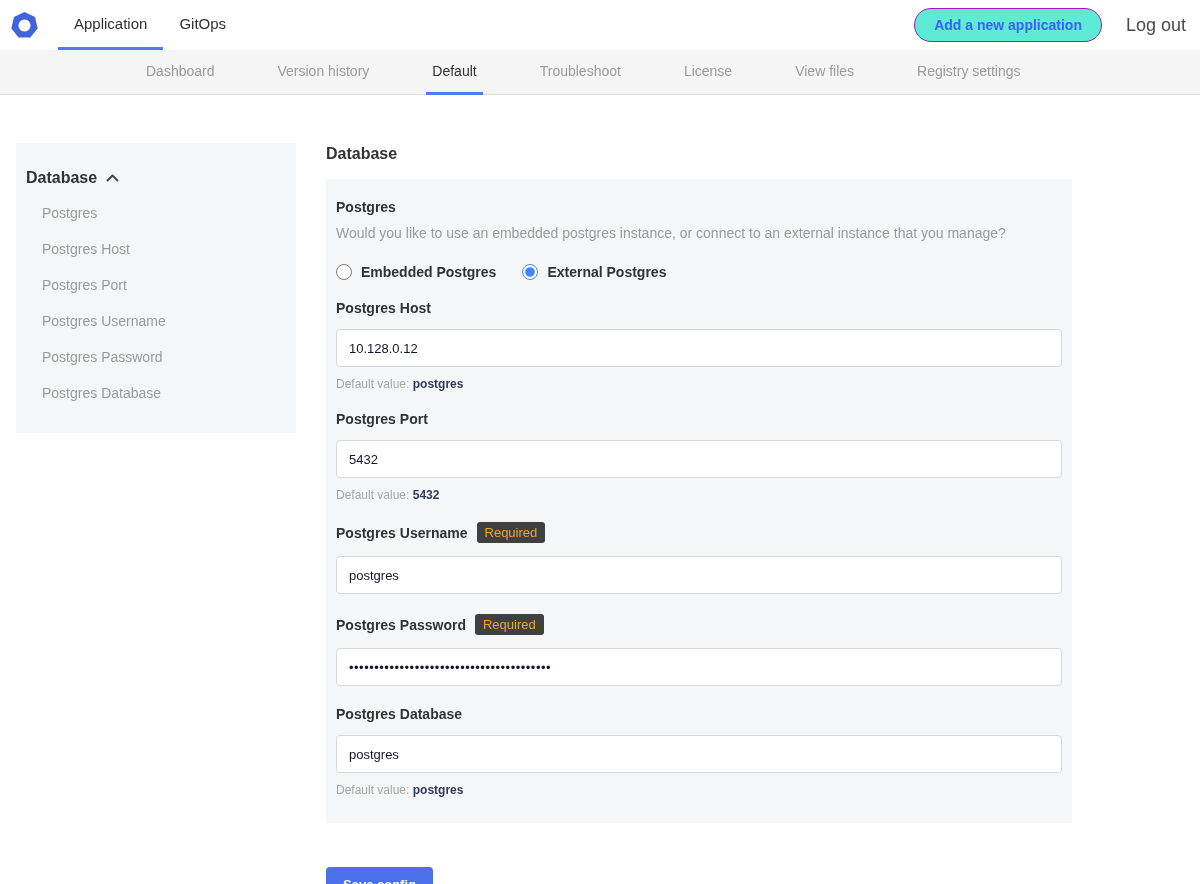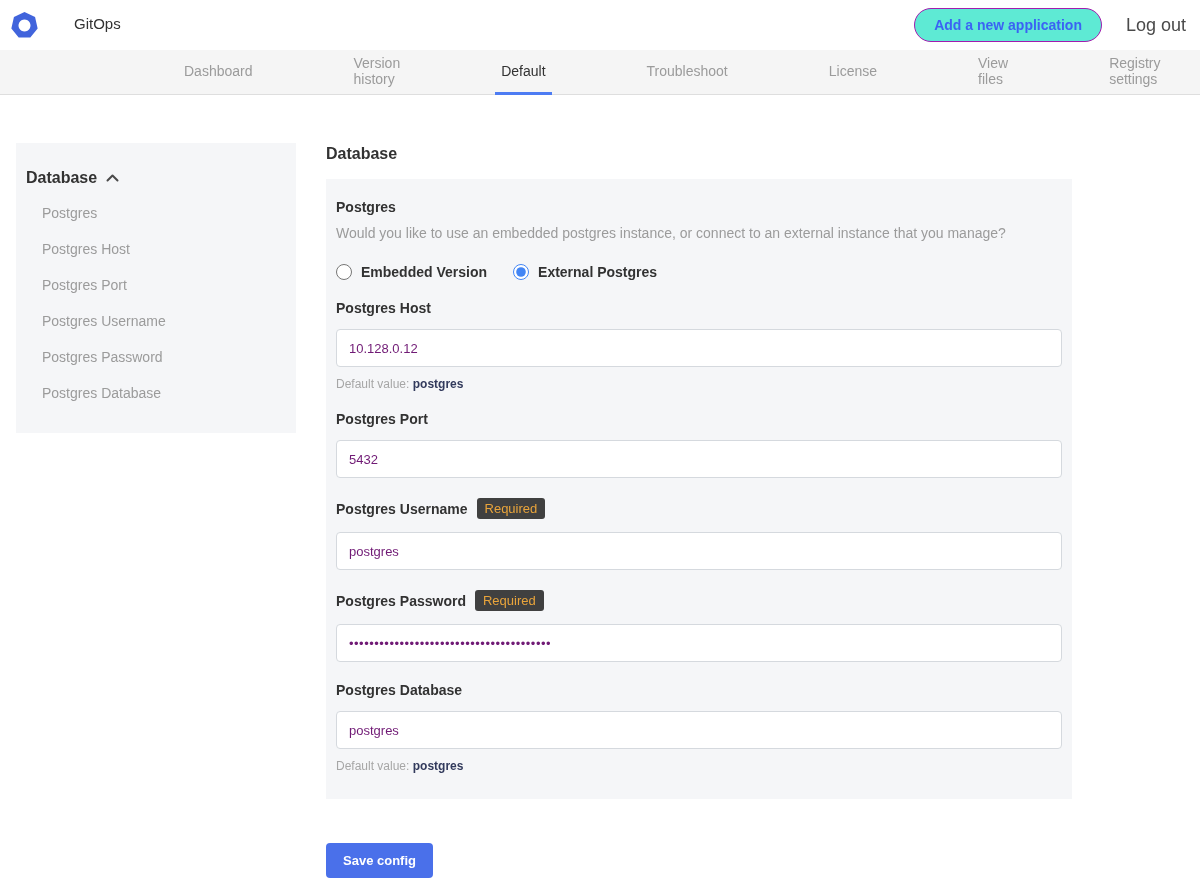--- a/index.html
+++ b/index.html
@@ -18,21 +18,21 @@
   .topbar-right { margin-left:auto; display:flex; align-items:center; gap:24px; }
   .add-app-btn { border:1px solid #a21caf; color:#3b63f3; font-weight:bold; font-size:14px;
                  padding:8px 19px; border-radius:20px; background:#5eead4; cursor:pointer;
                  font-family:inherit; }
   .logout { font-size:18px; color:#4a4a4a; cursor:pointer; }
 
   
   .subnav { display:flex; height:45px; background:#f5f5f5; border-bottom:1px solid #dedede;
             padding-left:140px; }
   .subnav-item { display:flex; align-items:center; height:45px; padding:0 6px; margin-right:51px;
-                 font-size:14px; color:#9b9b9b; border-bottom:3px solid transparent; cursor:pointer;margin-left:38px; }
+                 font-size:14px; color:#9b9b9b; border-bottom:3px solid transparent; cursor:pointer; }
   .subnav-item.active { color:#323232; border-bottom-color:#4d7cf3; }
 
   
   .content { display:flex; padding:48px 16px 0; }
   .sidebar { width:280px; min-width:280px; background:#f5f6f8; padding:26px 10px 22px;
              align-self:flex-start; }
   .sidebar-heading { font-size:16px; font-weight:bold; color:#323232; display:flex;
                      align-items:center; gap:9px; margin-bottom:8px; cursor:pointer; }
   .chevron-up { width:13px; height:8px; display:block; }
   .sidebar-item { font-size:14px; color:#9b9b9b; padding:10px 0 10px 16px; cursor:pointer; }
@@ -45,40 +45,41 @@
   .help-text { font-size:14px; color:#9b9b9b; margin-bottom:23px; }
   .radio-row { display:flex; gap:26px; margin-bottom:14px; }
   .radio-option { display:flex; align-items:center; gap:9px; font-size:14px; font-weight:bold;
                   color:#323232; cursor:pointer; }
   input[type=radio] { width:16px; height:16px; accent-color:#4285f4; margin:0; cursor:pointer; }
 
   .field-label { font-size:14px; font-weight:bold; margin:20px 0 13px; display:flex; align-items:center; }
   .required-badge { margin-left:9px; background:#404040; color:#e9a43b; font-size:13px;
                     font-weight:normal; padding:3px 8px; border-radius:3px; }
   .text-input { width:100%; height:38px; border:1px solid #d5d9de; border-radius:4px;
-                padding:0 12px; font-size:13px; color:#701a75; font-family:inherit; background:#fff; }
+                padding:0 12px; font-size:13px; color:#0f172a; font-family:inherit; background:#fff; }
   .pw { letter-spacing:0.5px; }
   .default-line { margin-top:10px; font-size:12px; color:#a6a6a6; }
   .default-line .dv { color:#323a5c; font-weight:bold; }
 
   .save-btn { margin-top:44px; background:#4a70ea; color:#fff; border:none; border-radius:4px;
               font-weight:bold; font-size:13px; padding:10px 17px; cursor:pointer;
               font-family:inherit; }
 </style>
 </head>
 <body>
 
 <header class="topbar">
   <span>
     <svg class="logo" viewBox="0 0 28 28">
       <path fill="#4164dc" fill-rule="evenodd" d="M14 1 L24.2 5.9 L26.7 16.9 L19.6 25.7 L8.4 25.7 L1.3 16.9 L3.8 5.9 Z
            M14 8.2 a5.8 5.8 0 1 0 0.01 0 Z"></path>
     </svg>
   </span>
   <nav class="top-tabs">
+    <div class="top-tab active">Application</div>
     <div class="top-tab">GitOps</div>
   </nav>
   <div class="topbar-right">
     <button class="add-app-btn">Add a new application</button>
     <span class="logout">Log out</span>
   </div>
 </header>
 
 <nav class="subnav">
   <div class="subnav-item">Dashboard</div>
@@ -113,21 +114,21 @@
     <h2 class="main-title">Database</h2>
 
     <div class="panel">
 
       <div class="group-label">Postgres</div>
       <div class="help-text">Would you like to use an embedded postgres instance, or connect to an external instance that you manage?</div>
 
       <div class="radio-row">
         <label class="radio-option">
           <input type="radio" name="postgres-type" style="">
-          <span>Embedded Version</span>
+          <span>Embedded Postgres</span>
         </label>
         <label class="radio-option">
           <input type="radio" name="postgres-type" checked="checked" style="">
           <span>External Postgres</span>
         </label>
       </div>
 
       <div>
         <div class="field-label">
           <span>Postgres Host</span>
@@ -137,20 +138,24 @@
           <span>Default value:</span>
           <span class="dv">postgres</span>
         </div>
       </div>
 
       <div>
         <div class="field-label">
           <span>Postgres Port</span>
         </div>
         <input type="text" class="text-input" value="5432" style="">
+        <div class="default-line">
+          <span>Default value:</span>
+          <span class="dv">5432</span>
+        </div>
       </div>
 
       <div>
         <div class="field-label">
           <span>Postgres Username</span>
           <span class="required-badge">Required</span>
         </div>
         <input type="text" class="text-input" value="postgres" style="">
       </div>
 

